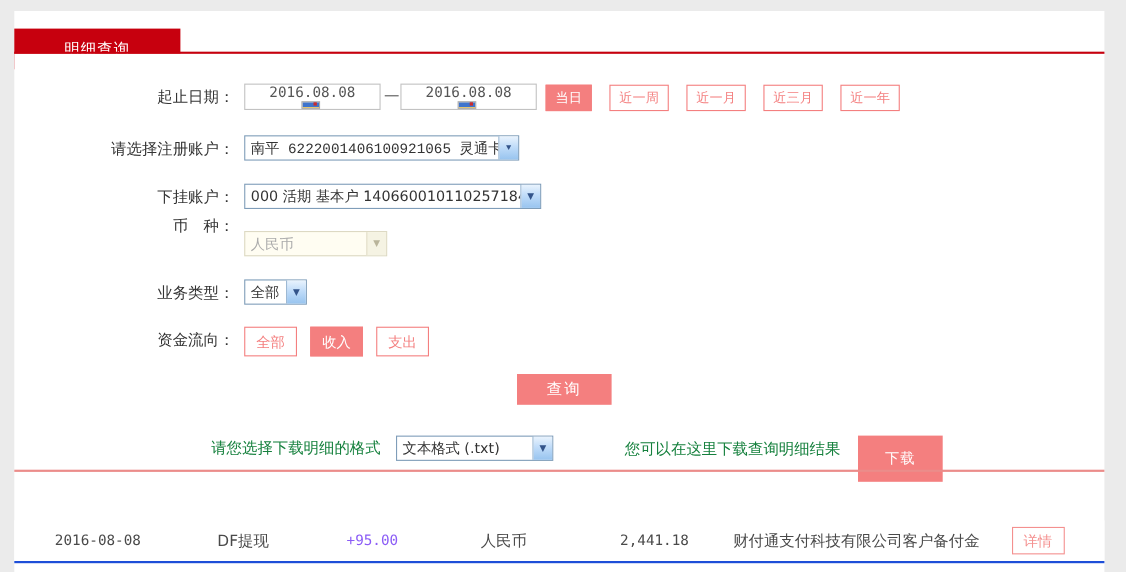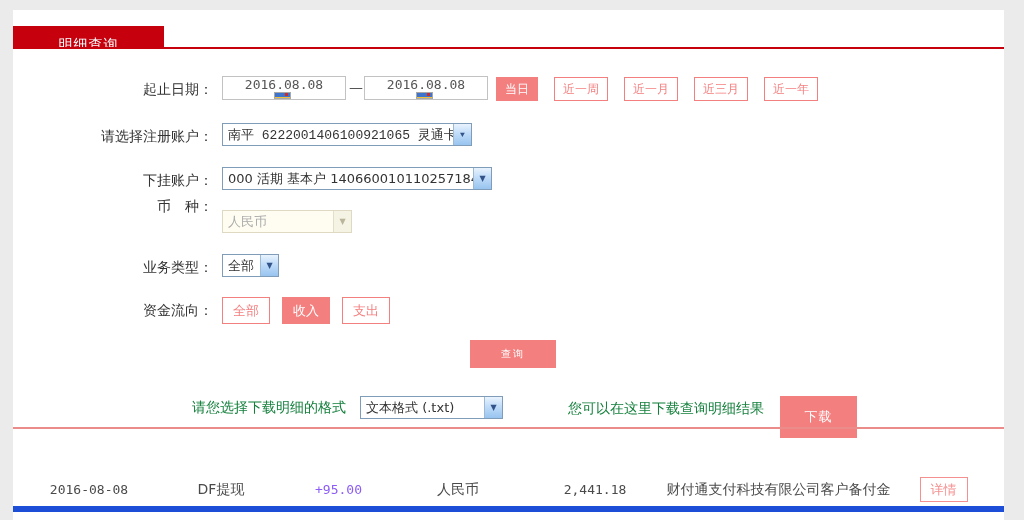--- a/index.html
+++ b/index.html
@@ -40,31 +40,31 @@
   .xsel{position:absolute;height:23px;border:1px solid #7f9db9;background:#fff;box-sizing:border-box;
         display:flex;align-items:center;font-size:13px;color:#333;cursor:pointer;}
   .xsel .xtext{flex:1;padding:0 5px;white-space:nowrap;overflow:hidden;}
   .xarrow{width:17px;align-self:stretch;background:linear-gradient(#e9f3fd,#c0dcf9 45%,#98c4ef);
           border-left:1px solid #9db9d4;color:#33548a;font-size:8px;display:flex;align-items:center;justify-content:center;}
   .xsel.disabled{border-color:#ddd9c3;background:#fffdf2;color:#ababab;cursor:default;}
   .xsel.disabled .xtext{color:#ababab;}
   .xsel.disabled .xarrow{background:#f5f3e3;border-left-color:#e3dfc9;color:#b9b49a;}
 
   .query-btn{position:absolute;left:470px;top:340px;width:86px;height:28px;background:#f47f7f;color:#fff;
-             font-size:10px;border:none;display:flex;align-items:center;justify-content:center;cursor:pointer;letter-spacing:2px;}
+             font-size:14px;border:none;display:flex;align-items:center;justify-content:center;cursor:pointer;letter-spacing:2px;}
   .dl-btn{position:absolute;left:780px;top:396px;width:77px;height:42px;background:#f47f7f;color:#fff;
           font-size:13px;border:none;display:flex;align-items:center;justify-content:center;cursor:pointer;letter-spacing:1px;}
   .plain-txt{position:absolute;font-size:14px;color:#15803d;white-space:nowrap;text-align:right;}
 
   
   .pinkline{position:absolute;left:13px;top:427px;width:991px;height:2px;background:#eb8c8a;}
   .thead{position:absolute;left:13px;top:429px;width:991px;height:44px;background:#f4f4f4;display:flex;
          font-size:14px;color:#9a9a9a;}
   .trow{position:absolute;left:13px;top:473px;width:991px;height:39px;background:#fff;display:flex;
-        font-size:14px;color:#4a4a4a;border-bottom:6px solid #1d4ed8;box-sizing:border-box;}
+        font-size:14px;color:#4a4a4a;border-bottom:2px solid #1d4ed8;box-sizing:border-box;}
   .cell{display:flex;align-items:center;justify-content:center;white-space:nowrap;}
   .c1{width:152px;} .c2{width:112px;} .c3{width:123px;} .c4{width:116px;} .c5{width:158px;} .c6{width:209px;} .c7{width:121px;}
   .amount-in{color:#8b5cf6;}
   .mono{font-family:"DejaVu Sans Mono",monospace;font-size:13px;}
   .detail-btn{border:1px solid #f4908f;color:#f4908f;background:#fff;font-size:13px;padding:5px 10px;line-height:1;cursor:pointer;}
 </style>
 </head>
 <body>
 
 <div class="page">

